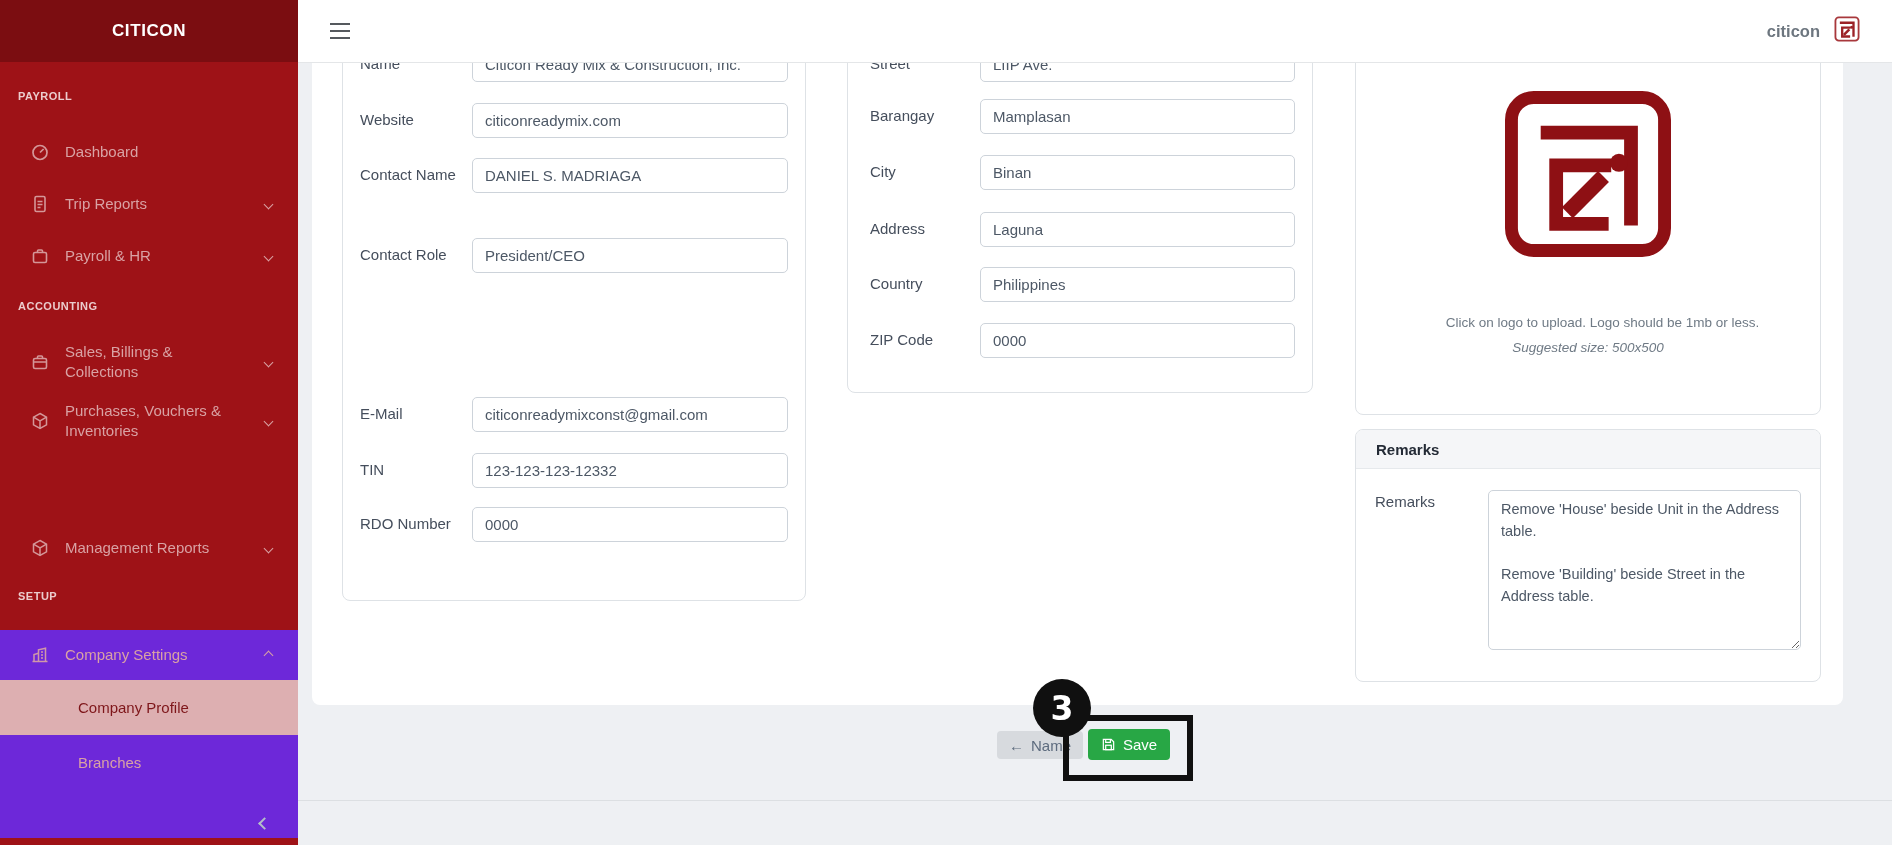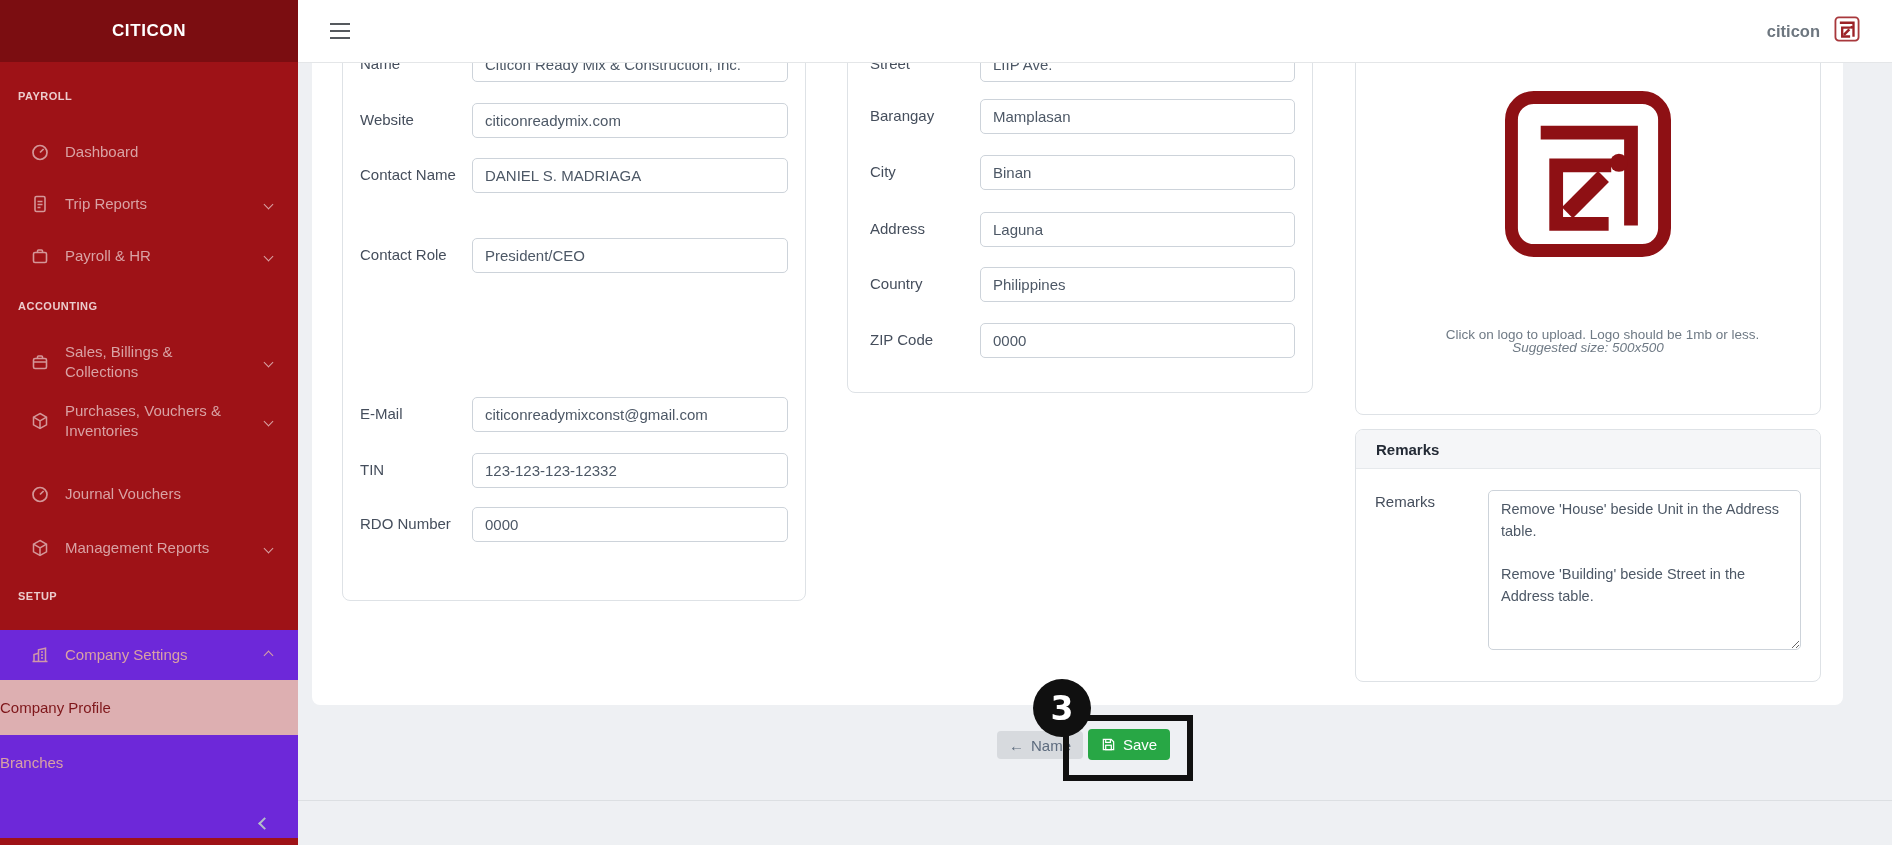--- a/index.html
+++ b/index.html
@@ -19,21 +19,21 @@
   .nav-item .lbl { max-width:180px; line-height:1.35; }
   .chev { display:inline-block; width:7px; height:7px; border-right:1.8px solid currentColor;
     border-bottom:1.8px solid currentColor; }
   .chev.down { transform:rotate(45deg); }
   .chev.up { transform:rotate(-135deg); }
   .chev.left { transform:rotate(135deg); }
   .nav-item .chev { position:absolute; right:26px; }
   .submenu-wrap { position:absolute; left:0; top:630px; width:298px; height:208px; background:#6d28d9; }
   .submenu-wrap .nav-item { position:absolute; }
   .subitem { position:absolute; left:0; width:298px; height:55px; display:flex; align-items:center;
-    font-size:15px; color:#d9a2a4; cursor:pointer; }
+    padding-left:78px; font-size:15px; color:#d9a2a4; cursor:pointer; }
   .subitem.active { background:#ddafb1; color:#7e161a; }
   .collapse-btn { position:absolute; right:24px; bottom:12px; width:20px; height:20px; cursor:pointer;
     color:#b3bdc9; display:flex; align-items:center; justify-content:center; }
   .collapse-btn .chev { width:9px; height:9px; border-width:2.4px; }
 
   
   .topbar { position:absolute; left:298px; top:0; width:1594px; height:63px; background:#fff;
     border-bottom:1px solid #e4e6e8; display:flex; align-items:center; }
   .hamburger { margin-left:32px; width:20px; height:16px; display:flex; flex-direction:column;
     justify-content:space-between; cursor:pointer; }
@@ -56,21 +56,21 @@
   .flabel { width:112px; padding-top:7px; font-size:15px; color:#454e5c; line-height:1.35; }
   .finput { width:316px; height:35px; border:1px solid #cdd3da; border-radius:5px;
     padding:0 12px; font-size:15px; color:#4d5866; background:#fff;
     font-family:"Liberation Sans","DejaVu Sans",sans-serif; }
   .arow .flabel { width:110px; }
   .arow .finput { width:315px; }
 
   .logo-box { position:absolute; left:1204px; top:25px; width:172px; height:172px; cursor:pointer; }
   .logo-cap { position:absolute; left:1057px; width:466px; text-align:center;
     font-size:13.5px; color:#6f7a85; }
-  .cap1 { top:264px;padding-left:29px; } .cap2 { top:277px;font-style:italic; }
+  .cap1 { top:252px;padding-left:29px; } .cap2 { top:277px;font-style:italic; }
 
   .remarks-head { height:39px; background:#f5f6f8; border-bottom:1px solid #e6e9ec;
     display:flex; align-items:center; padding-left:20px; }
   .remarks-title { font-weight:bold; font-size:15px; color:#242b36; }
   .remarks-label { position:absolute; left:1077px; top:430px; font-size:15px; color:#454e5c; }
   .remarks-area { position:absolute; left:1190px; top:427px; width:313px; height:160px;
     border:1px solid #cdd3da; border-radius:5px; padding:8px 12px; font-size:14.5px;
     line-height:1.5; color:#4d5866; resize:both;
     font-family:"Liberation Sans","DejaVu Sans",sans-serif; }
 
@@ -136,27 +136,20 @@
 
     <div class="nav-item" style="top:390px;height:62px">
       <span class="icn"><svg viewBox="0 0 20 20" width="20" height="20" fill="none" stroke="currentColor" stroke-width="1.5">
             <path d="M10 2.5 16.5 6.2 v7.6 L10 17.5 3.5 13.8 V6.2 Z"></path>
             <path d="M3.5 6.2 10 10 l6.5-3.8 M10 10 v7.5"></path>
           </svg></span>
       <span class="lbl" style="max-width:178px">Purchases, Vouchers &amp; Inventories</span>
       <span class="chev down"></span>
     </div>
 
-    <div class="nav-item" style="top:470px">
-      <span class="icn"><svg viewBox="0 0 20 20" width="20" height="20" fill="none" stroke="currentColor" stroke-width="1.7">
-            <circle cx="10" cy="10.5" r="7"></circle>
-            <path d="M10 10.5 L13.6 7"></path>
-          </svg></span>
-      <span class="lbl">Journal Vouchers</span>
-    </div>
 
     <div class="nav-item" style="top:524px">
       <span class="icn"><svg viewBox="0 0 20 20" width="20" height="20" fill="none" stroke="currentColor" stroke-width="1.5">
             <path d="M10 2.5 16.5 6.2 v7.6 L10 17.5 3.5 13.8 V6.2 Z"></path>
             <path d="M3.5 6.2 10 10 l6.5-3.8 M10 10 v7.5"></path>
           </svg></span>
       <span class="lbl">Management Reports</span>
       <span class="chev down"></span>
     </div>
 

